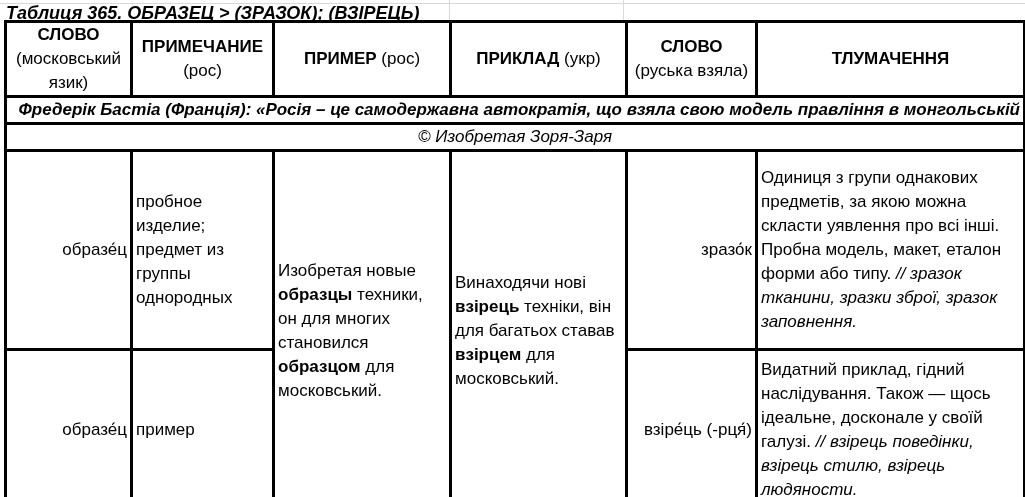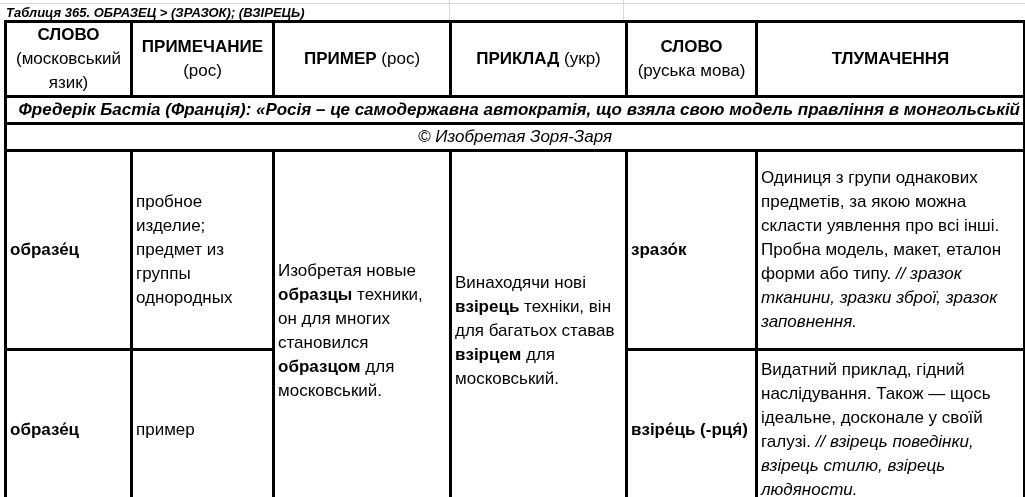--- a/index.html
+++ b/index.html
@@ -3,21 +3,21 @@
 <meta charset="utf-8">
 <style>
   html, body { margin: 0; padding: 0; background: #ffffff; }
   body {
     width: 1025px; height: 497px; position: relative; overflow: hidden;
     font-family: "Liberation Sans", sans-serif; color: #000;
   }
   .gridline-h { position: absolute; left: 0; width: 1025px; height: 1px; background: #d9d9d9; }
   .gridline-v { position: absolute; top: 0; width: 1px; background: #d9d9d9; }
   .title {
-    position: absolute; left: 6px; top: 5px; font-size: 13px;
+    position: absolute; left: 6px; top: 5px; font-size: 18px;
     font-weight: bold; font-style: italic; line-height: 16px; white-space: nowrap;
   }
   table.sheet {
     position: absolute; left: 4px; top: 20px; width: 1019px;
     border-collapse: collapse; table-layout: fixed;
   }
   table.sheet td {
     border: 3px solid #000; padding: 0 3px; vertical-align: middle;
     font-size: 17px; line-height: 24px; overflow: hidden;
   }
@@ -26,21 +26,21 @@
   .quote-row td {
     border-bottom: 1px solid #d9d9d9; height: 19px; line-height: 18px;
     font-size: 14px; font-weight: bold; font-style: italic; text-align: right; white-space: nowrap;
   }
   .copy-row td {
     border-top: none; height: 17px; line-height: 16px; font-size: 14px;
     font-style: italic; text-align: center; white-space: nowrap;
   }
   .r1 td { height: 196px; margin-top: 37px; }
   .r2 td { height: 158px; }
-  .word { font-weight: bold; }
+  .word { font-weight: normal; text-align: right; }
   .desc { vertical-align: middle; }
   .it { font-style: italic; }
   .bold { font-weight: bold; }
 </style>
 </head>
 <body>
 
 <div class="gridline-h" style="top:3px;"></div>
 <div class="gridline-v" style="left:449px;height:20px;"></div>
 <div class="gridline-v" style="left:623px;height:20px;"></div>
@@ -70,21 +70,21 @@
     <td>
       <span class="b">ПРИМЕР</span>
       <span>(рос)</span>
     </td>
     <td>
       <span class="b">ПРИКЛАД</span>
       <span>(укр)</span>
     </td>
     <td>
       <span class="b">СЛОВО</span><br>
-      <span>(руська мова)</span>
+      <span>(руська взяла)</span>
     </td>
     <td>
       <span class="b">ТЛУМАЧЕННЯ</span>
     </td>
   </tr>
 
   <tr class="quote-row">
     <td colspan="6">Фредерік Бастіа (Франція): «Росія – це самодержавна автократія, що взяла свою модель правління в монгольській</td>
   </tr>
   <tr class="copy-row">

